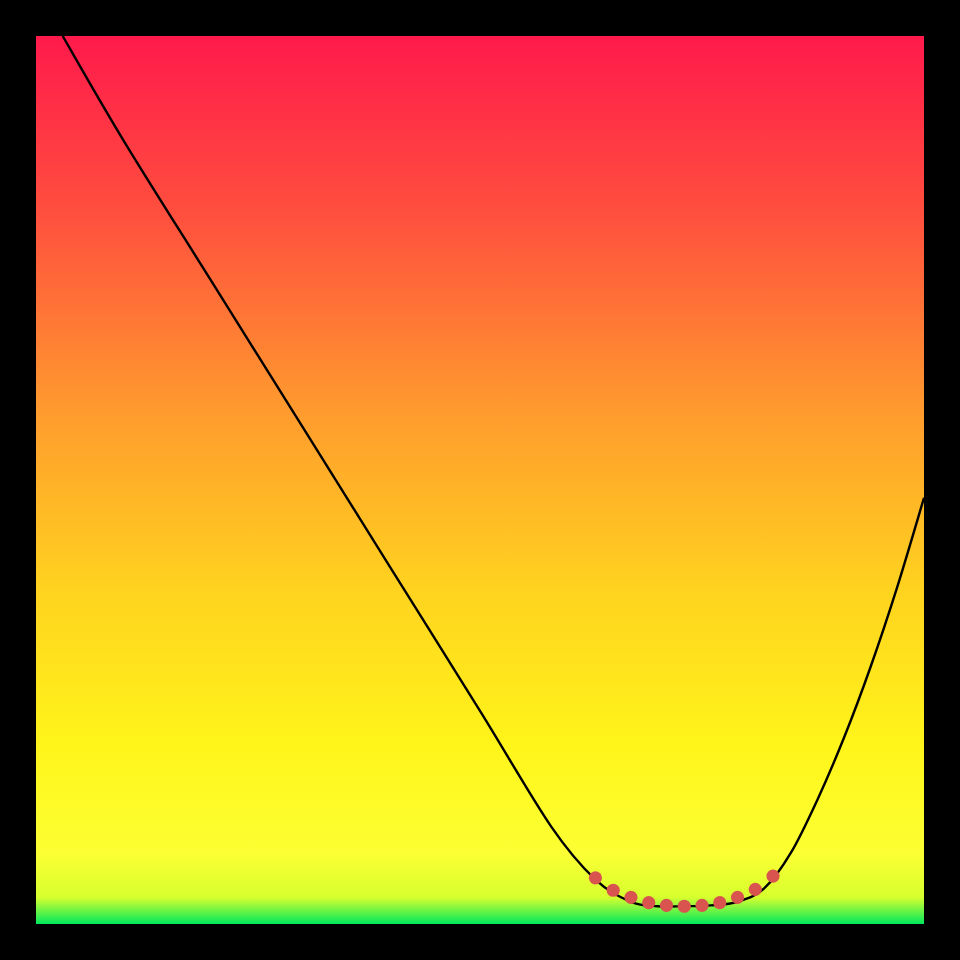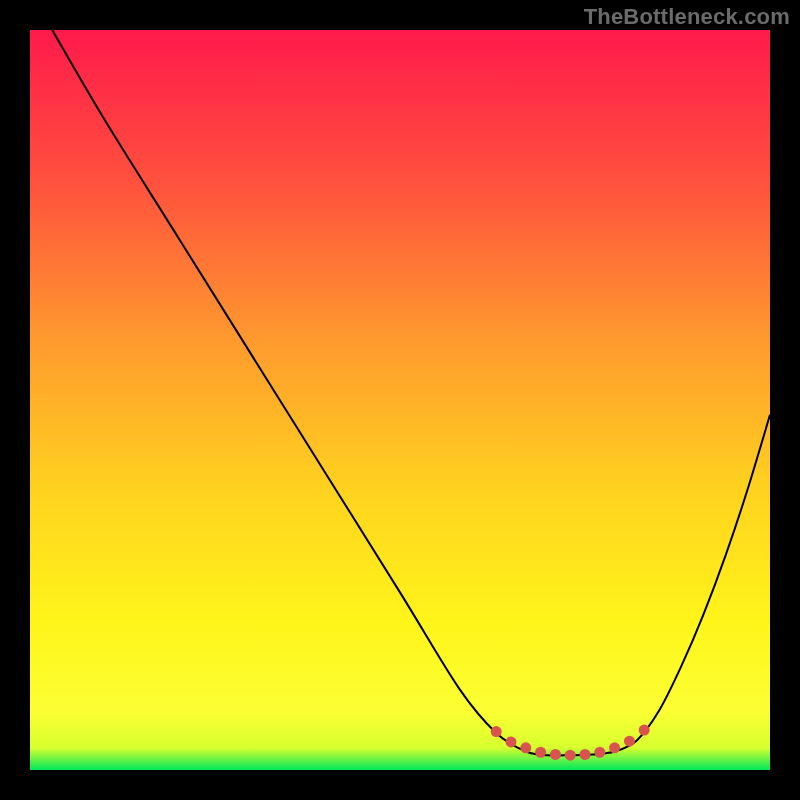--- a/index.html
+++ b/index.html
@@ -27,21 +27,20 @@
     top: 30px;
     width: 740px;
     height: 740px;
   }
   svg { display: block; }
 </style>
 </head>
 <body>
 <div class="frame">
 
-  <div class="watermark">TheBottleneck.com</div>
 
   <div class="plot">
     <svg id="chart-svg" width="740" height="740" viewBox="0 0 740 740" preserveAspectRatio="none">
         <defs>
           <linearGradient id="bg-grad" x1="0" y1="0" x2="0" y2="1">
             <stop offset="0%" stop-color="#ff1a4b"></stop>
             <stop offset="20%" stop-color="#ff4f3e"></stop>
             <stop offset="42%" stop-color="#ff9a2e"></stop>
             <stop offset="62%" stop-color="#ffd21f"></stop>
             <stop offset="80%" stop-color="#fff51a"></stop>

